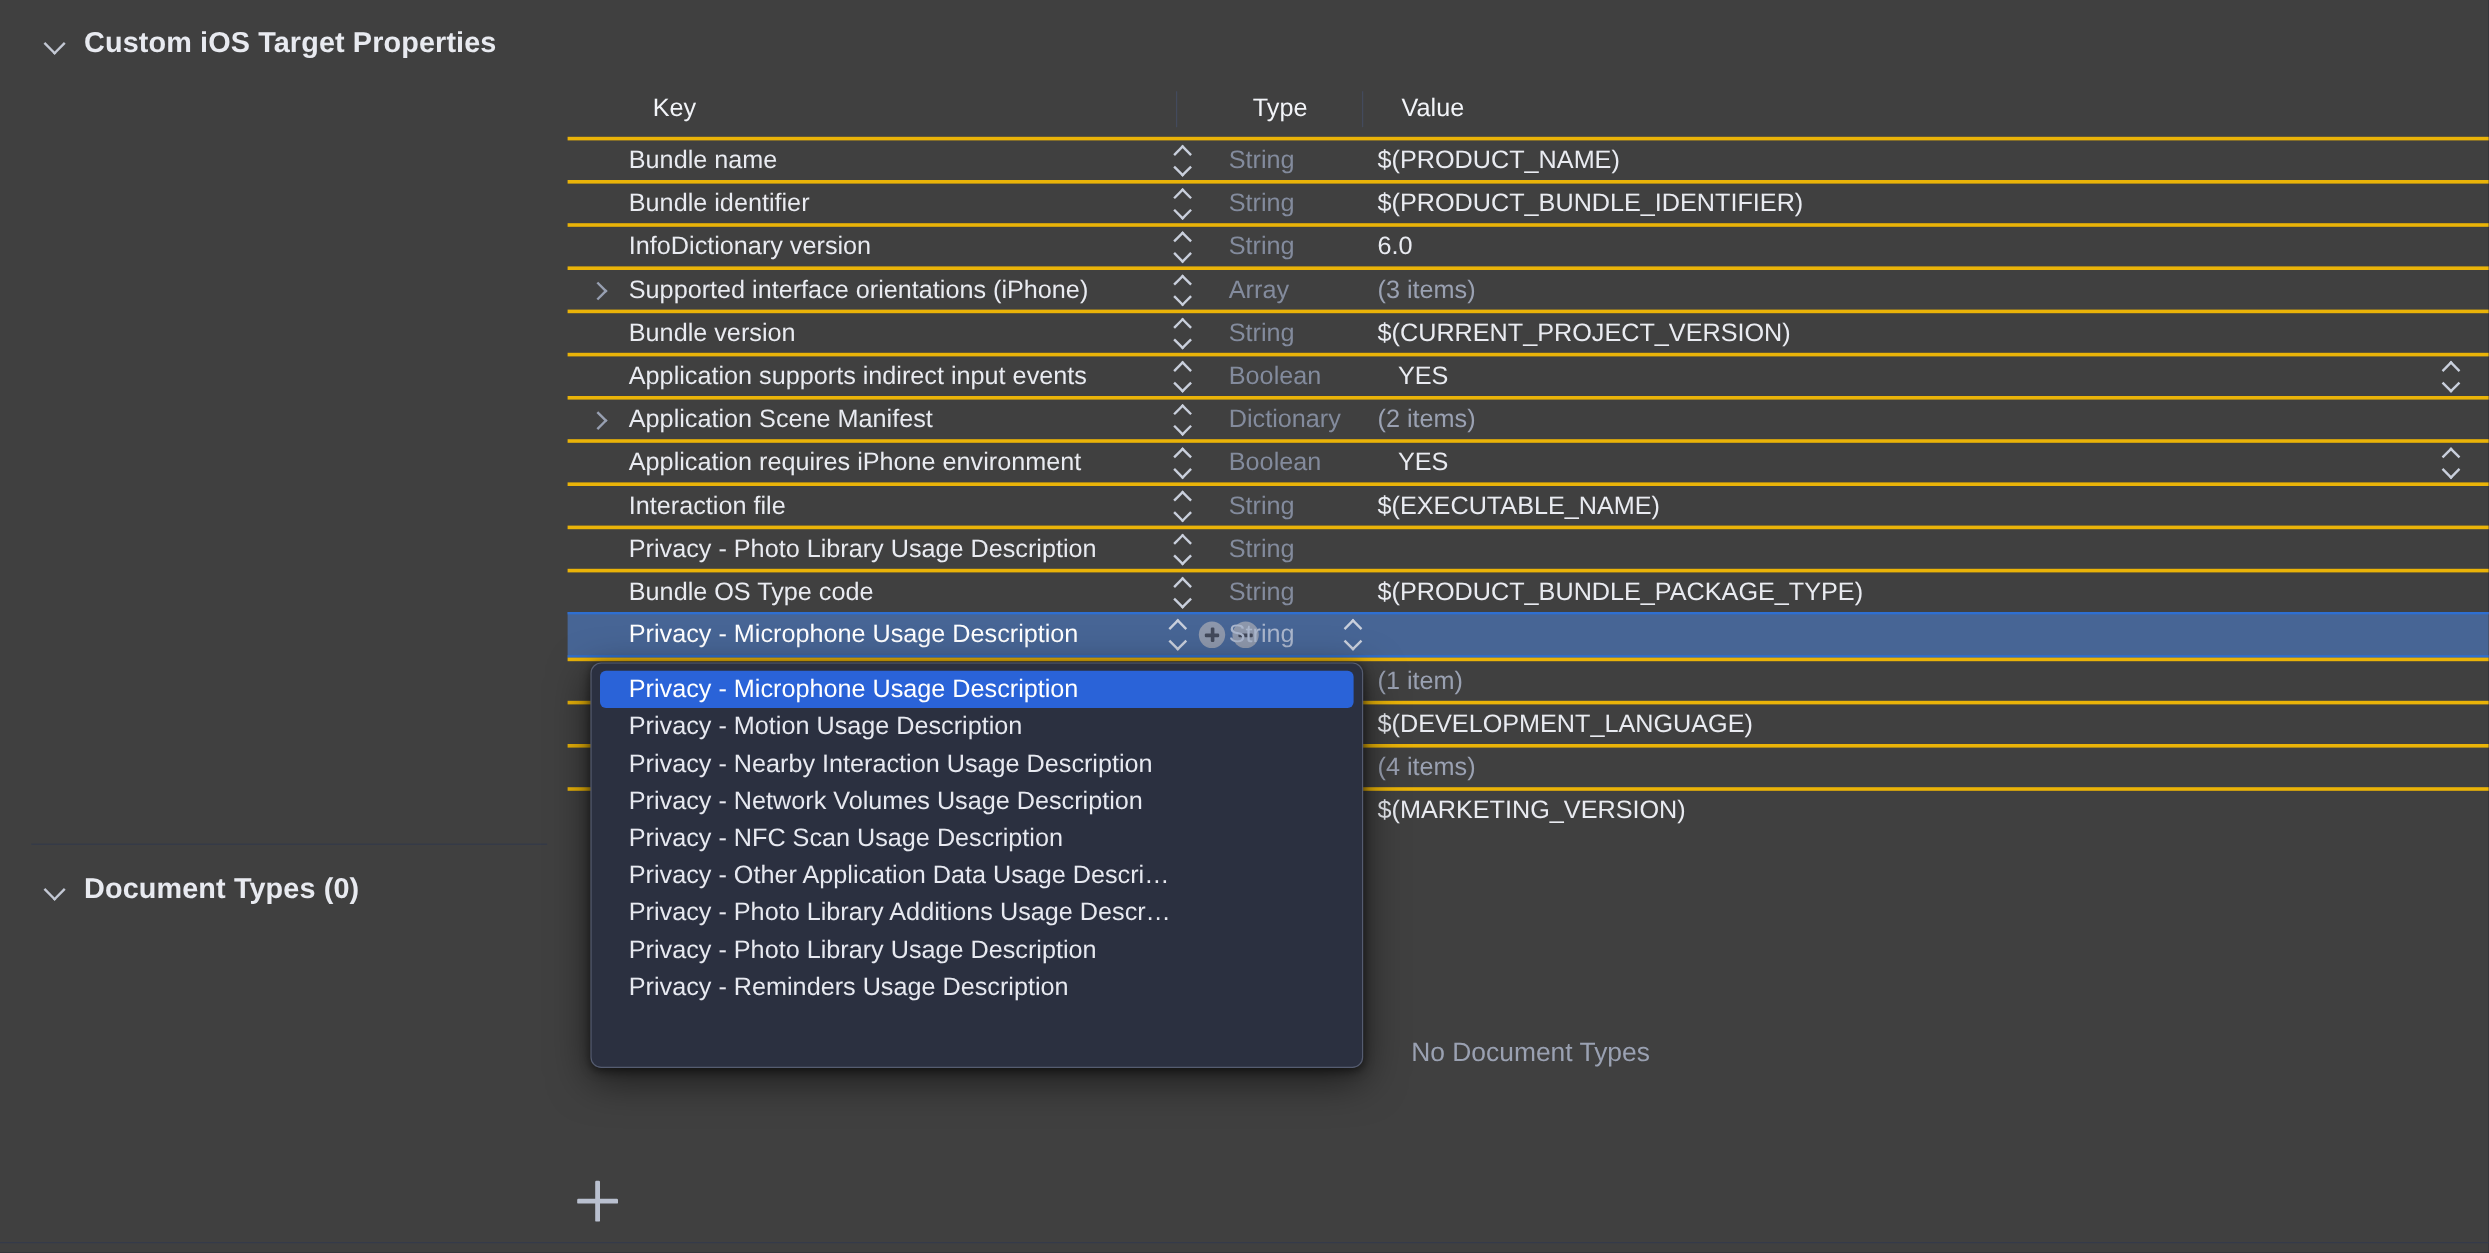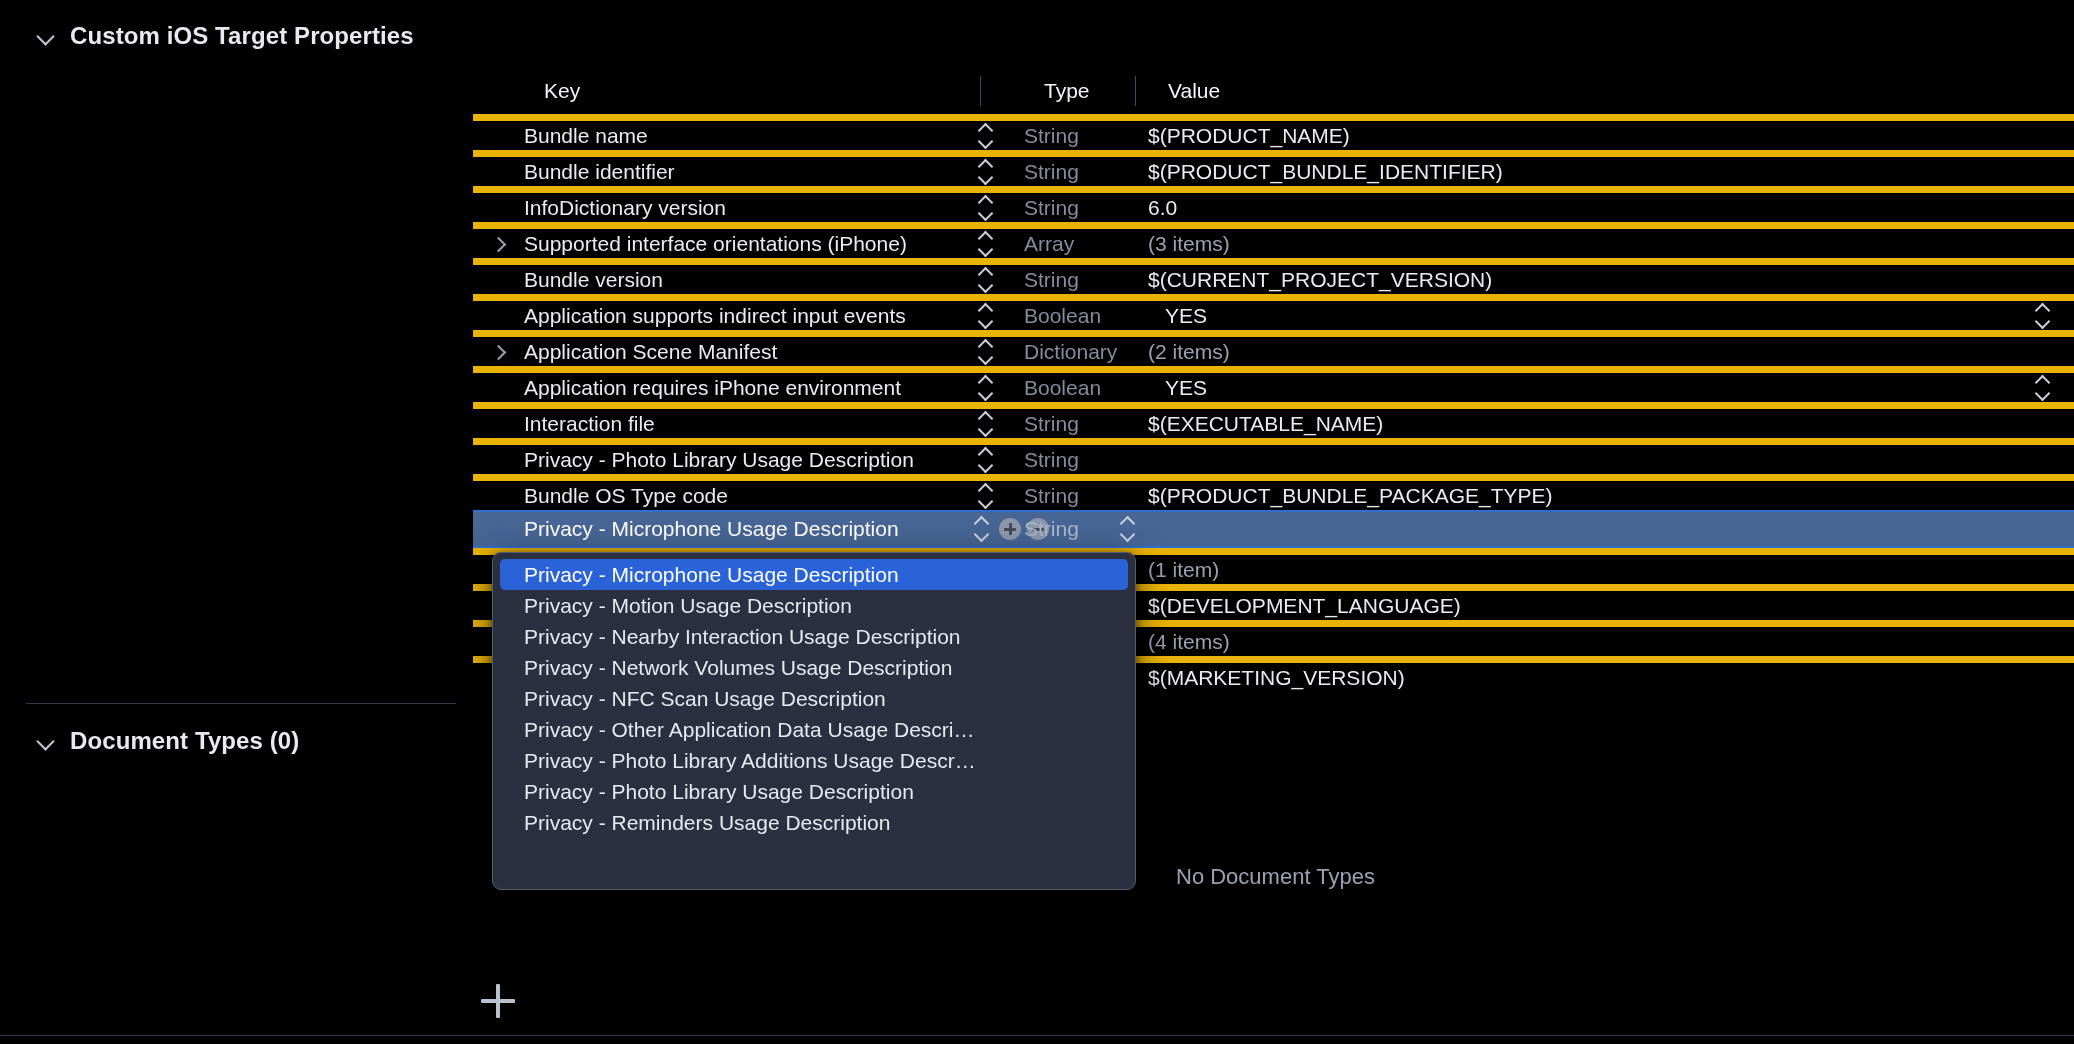--- a/index.html
+++ b/index.html
@@ -3,21 +3,21 @@
 <meta charset="utf-8">
 <style>
   * { box-sizing: border-box; margin: 0; padding: 0; }
   html, body {
     width: 2074px; height: 1044px;
     background: #222634;
     font-family: "Liberation Sans", sans-serif;
     overflow: hidden;
     -webkit-font-smoothing: antialiased;
   }
-  #root { position: relative; width: 2074px; height: 1044px; background: #000000; }
+  #root { position: relative; width: 2074px; height: 1044px; background: #404040; }
 
   
   .section-header {
     position: absolute;
     display: flex; align-items: center; gap: 14px;
     font-size: 24px; font-weight: bold; color: #e8eaf0;
     letter-spacing: .1px;
   }
   .chev-down {
     width: 18px; height: 18px; position: relative; flex: 0 0 18px;
@@ -39,21 +39,21 @@
     font-size: 21px; color: #f2f4f8; font-weight: normal;
     position: absolute; top: 50%; transform: translateY(-50%); margin-left: 20px;
   }
   .col-sep {
     position: absolute; top: 8px; width: 1px; height: 30px;
     background: #434a5d;
   }
 
   .row {
     position: relative; height: 36px; display: block;
-    border-top: 7px solid #eab308;
+    border-top: 3px solid #eab308;
   }
   .row .key {
     position: absolute; left: 51px; top: 50%; transform: translateY(-50%);
     font-size: 21px; color: #e9ebf1; white-space: nowrap;
   }
   .row .type {
     position: absolute; left: 551px; top: 50%; transform: translateY(-50%);
     font-size: 21px; color: #838b9d; white-space: nowrap;
   }
   .row .value {

